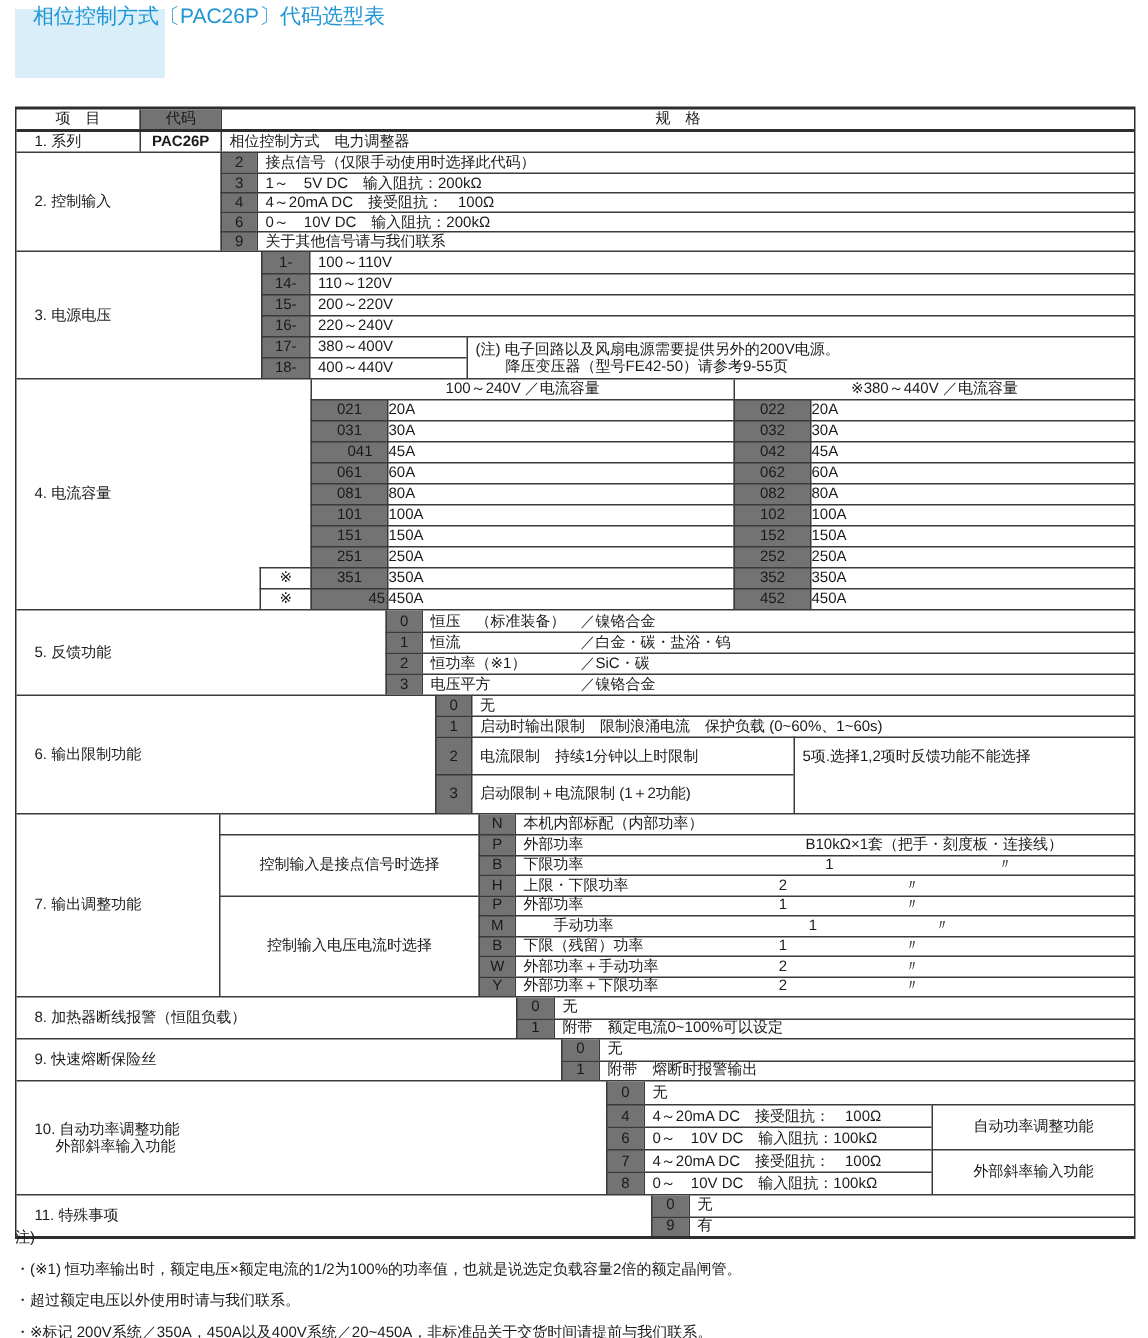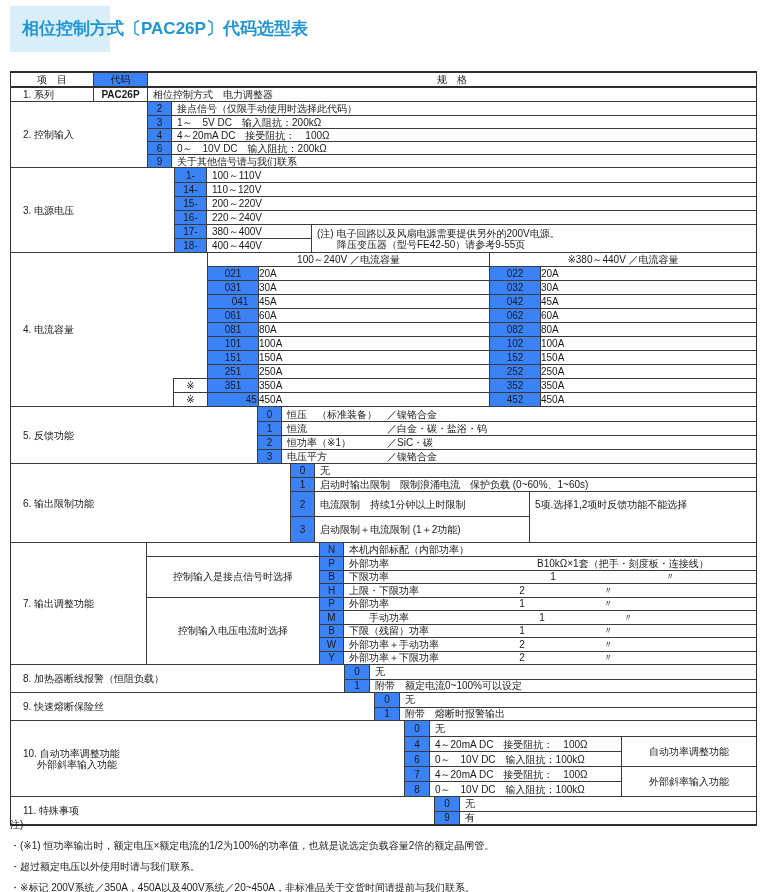--- a/index.html
+++ b/index.html
@@ -1,29 +1,29 @@
 <!DOCTYPE html>
 <html><head>
 <meta charset="utf-8">
 <style>
   html,body{margin:0;padding:0;background:#fff;}
   .page{position:relative;width:765px;height:892px;background:#ffffff;
         font-family:"Liberation Sans","DejaVu Sans",sans-serif;color:#1a1a1a;overflow:hidden;}
   .titleblock{position:absolute;left:10px;top:6px;width:100px;height:46px;background:#d9eef9;}
-  .pagetitle{position:absolute;left:22px;top:17px;font-size:17px;font-weight:bold;color:#1f95d4;}
+  .pagetitle{position:absolute;left:22px;top:2px;font-size:14px;font-weight:normal;color:#1f95d4;}
   .tbl{position:absolute;left:10px;top:71px;width:747px;box-sizing:border-box;
        border:1px solid #2e2e2e;border-top-width:2px;border-bottom-width:2px;background:#fff;}
   .sec{display:grid;position:relative;border-top:1px solid #3a3a3a;}
   .sec.first{border-top:none;}
   .sec.thick{border-top:2px solid #2e2e2e;}
   .cell{display:flex;align-items:center;padding:0 5px;font-size:10px;line-height:1.1;
         white-space:nowrap;box-sizing:border-box;overflow:hidden;}
   .bl{border-left:1px solid #3a3a3a;}
   .bt{border-top:1px solid #3a3a3a;}
-  .code{background:#3b82f6;justify-content:center;padding:0 2px;}
+  .code{background:#737373;justify-content:center;padding:0 2px;}
   .ctr{justify-content:center;}
   .bold{font-weight:bold;}
   .lab{padding-left:12px;}
   .n1{display:inline-block;width:100px;}
   .n7{display:inline-block;width:158px;}
   .q7{display:inline-block;width:30px;text-align:center;}
   .d7{display:inline-block;width:30px;text-align:center;margin-left:56px;}
   .x7{margin-left:30px;}
   .v4{display:inline-block;width:40%;text-align:left;}
   .vcell{padding:0;}

